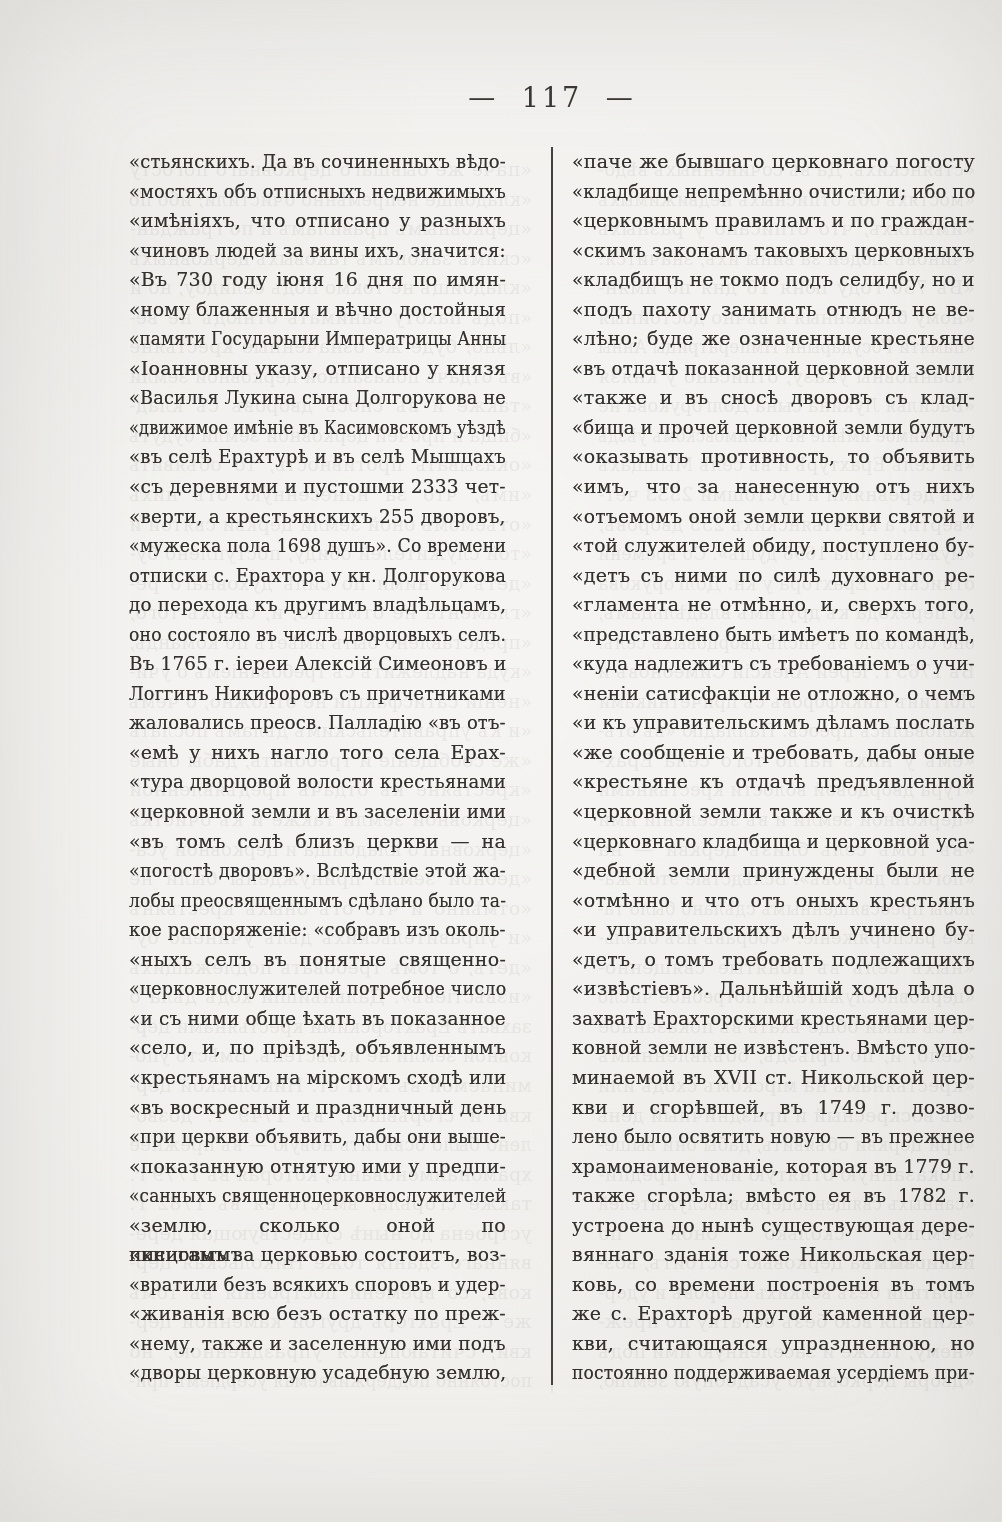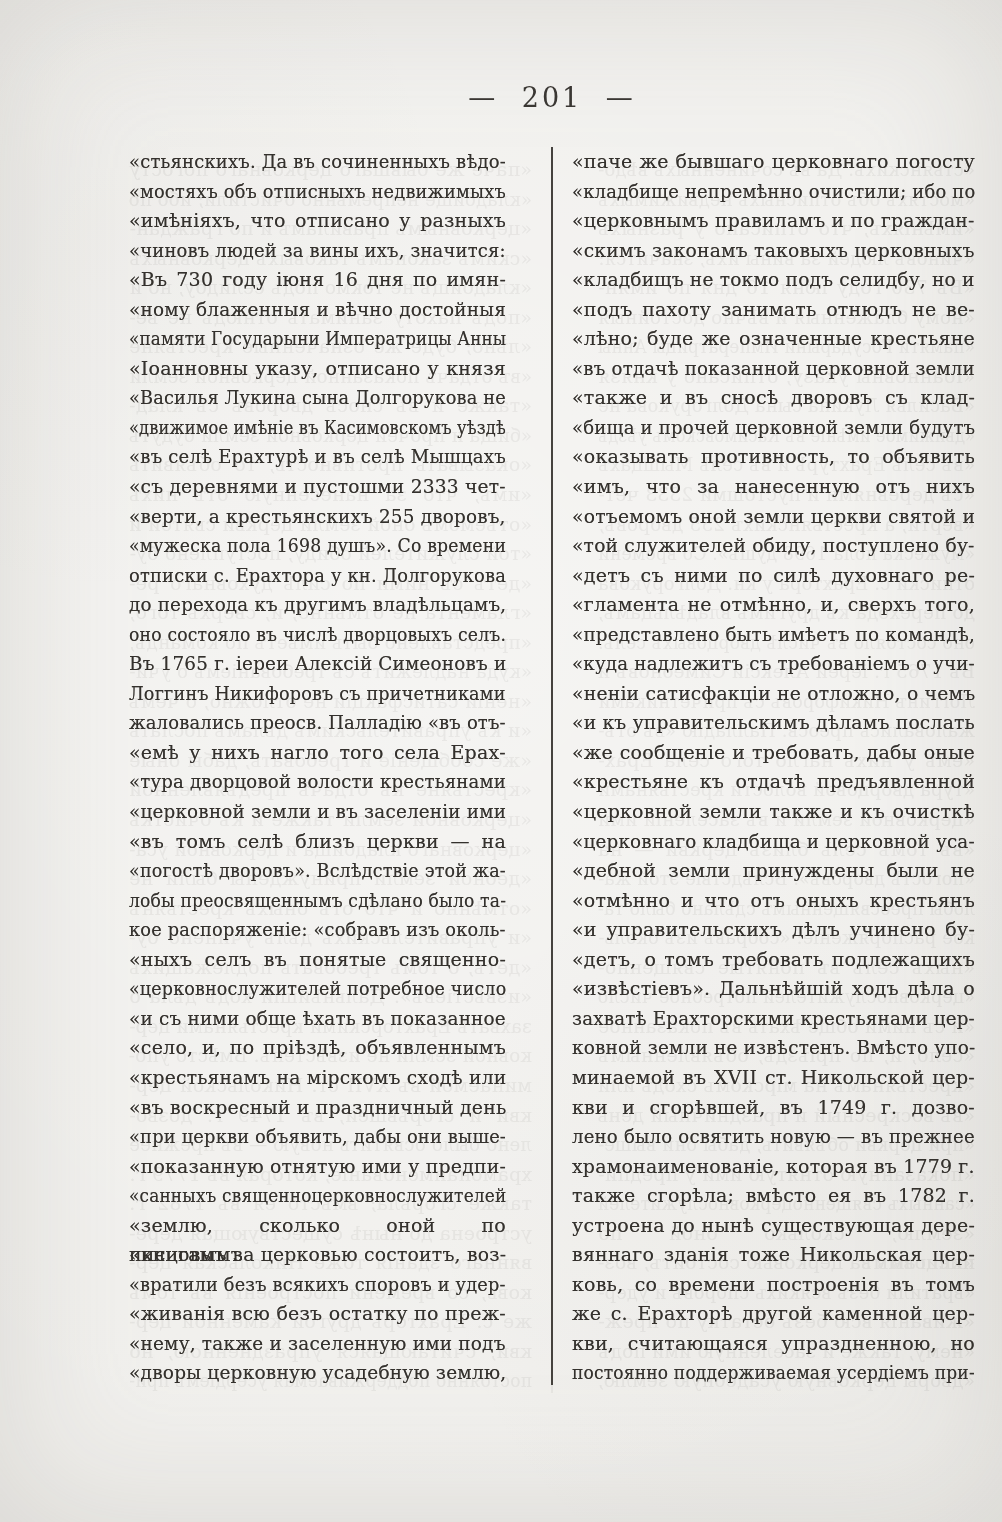--- a/index.html
+++ b/index.html
@@ -170,21 +170,21 @@
         <div class="line" style="white-space: normal;">устроена до нынѣ существующая дере-</div>
         <div class="line" style="white-space: normal;">вяннаго зданія тоже Никольская цер-</div>
         <div class="line" style="white-space: normal;">ковь, со времени построенія въ томъ</div>
         <div class="line" style="white-space: normal;">же с. Ерахторѣ другой каменной цер-</div>
         <div class="line" style="white-space: normal;">кви, считающаяся упраздненною, но</div>
         <div class="line" style="white-space: nowrap; text-align-last: auto; transform: scaleX(0.89755); transform-origin: 0px 50%;">постоянно поддерживаемая усердіемъ при-</div>
       </div>
 </div>
   </div>
 
-<div class="page-header">— 201 —</div>
+<div class="page-header">— 117 —</div>
 
 <div class="columns" id="columns">
   <div class="col col-left">
       <div class="line" style="white-space: nowrap; text-align-last: auto; transform: scaleX(0.944862); transform-origin: 0px 50%;">«стьянскихъ. Да въ сочиненныхъ вѣдо-</div>
       <div class="line" style="white-space: nowrap; text-align-last: auto; transform: scaleX(0.933168); transform-origin: 0px 50%;">«мостяхъ объ отписныхъ недвижимыхъ</div>
       <div class="line" style="white-space: normal;">«имѣніяхъ, что отписано у разныхъ</div>
       <div class="line" style="white-space: nowrap; text-align-last: auto; transform: scaleX(0.944862); transform-origin: 0px 50%;">«чиновъ людей за вины ихъ, значится:</div>
       <div class="line" style="white-space: normal;">«Въ 730 году іюня 16 дня по имян-</div>
       <div class="line" style="white-space: nowrap; text-align-last: auto; transform: scaleX(0.971649); transform-origin: 0px 50%;">«ному блаженныя и вѣчно достойныя</div>
       <div class="line" style="white-space: nowrap; text-align-last: auto; transform: scaleX(0.880841); transform-origin: 0px 50%;">«памяти Государыни Императрицы Анны</div>

